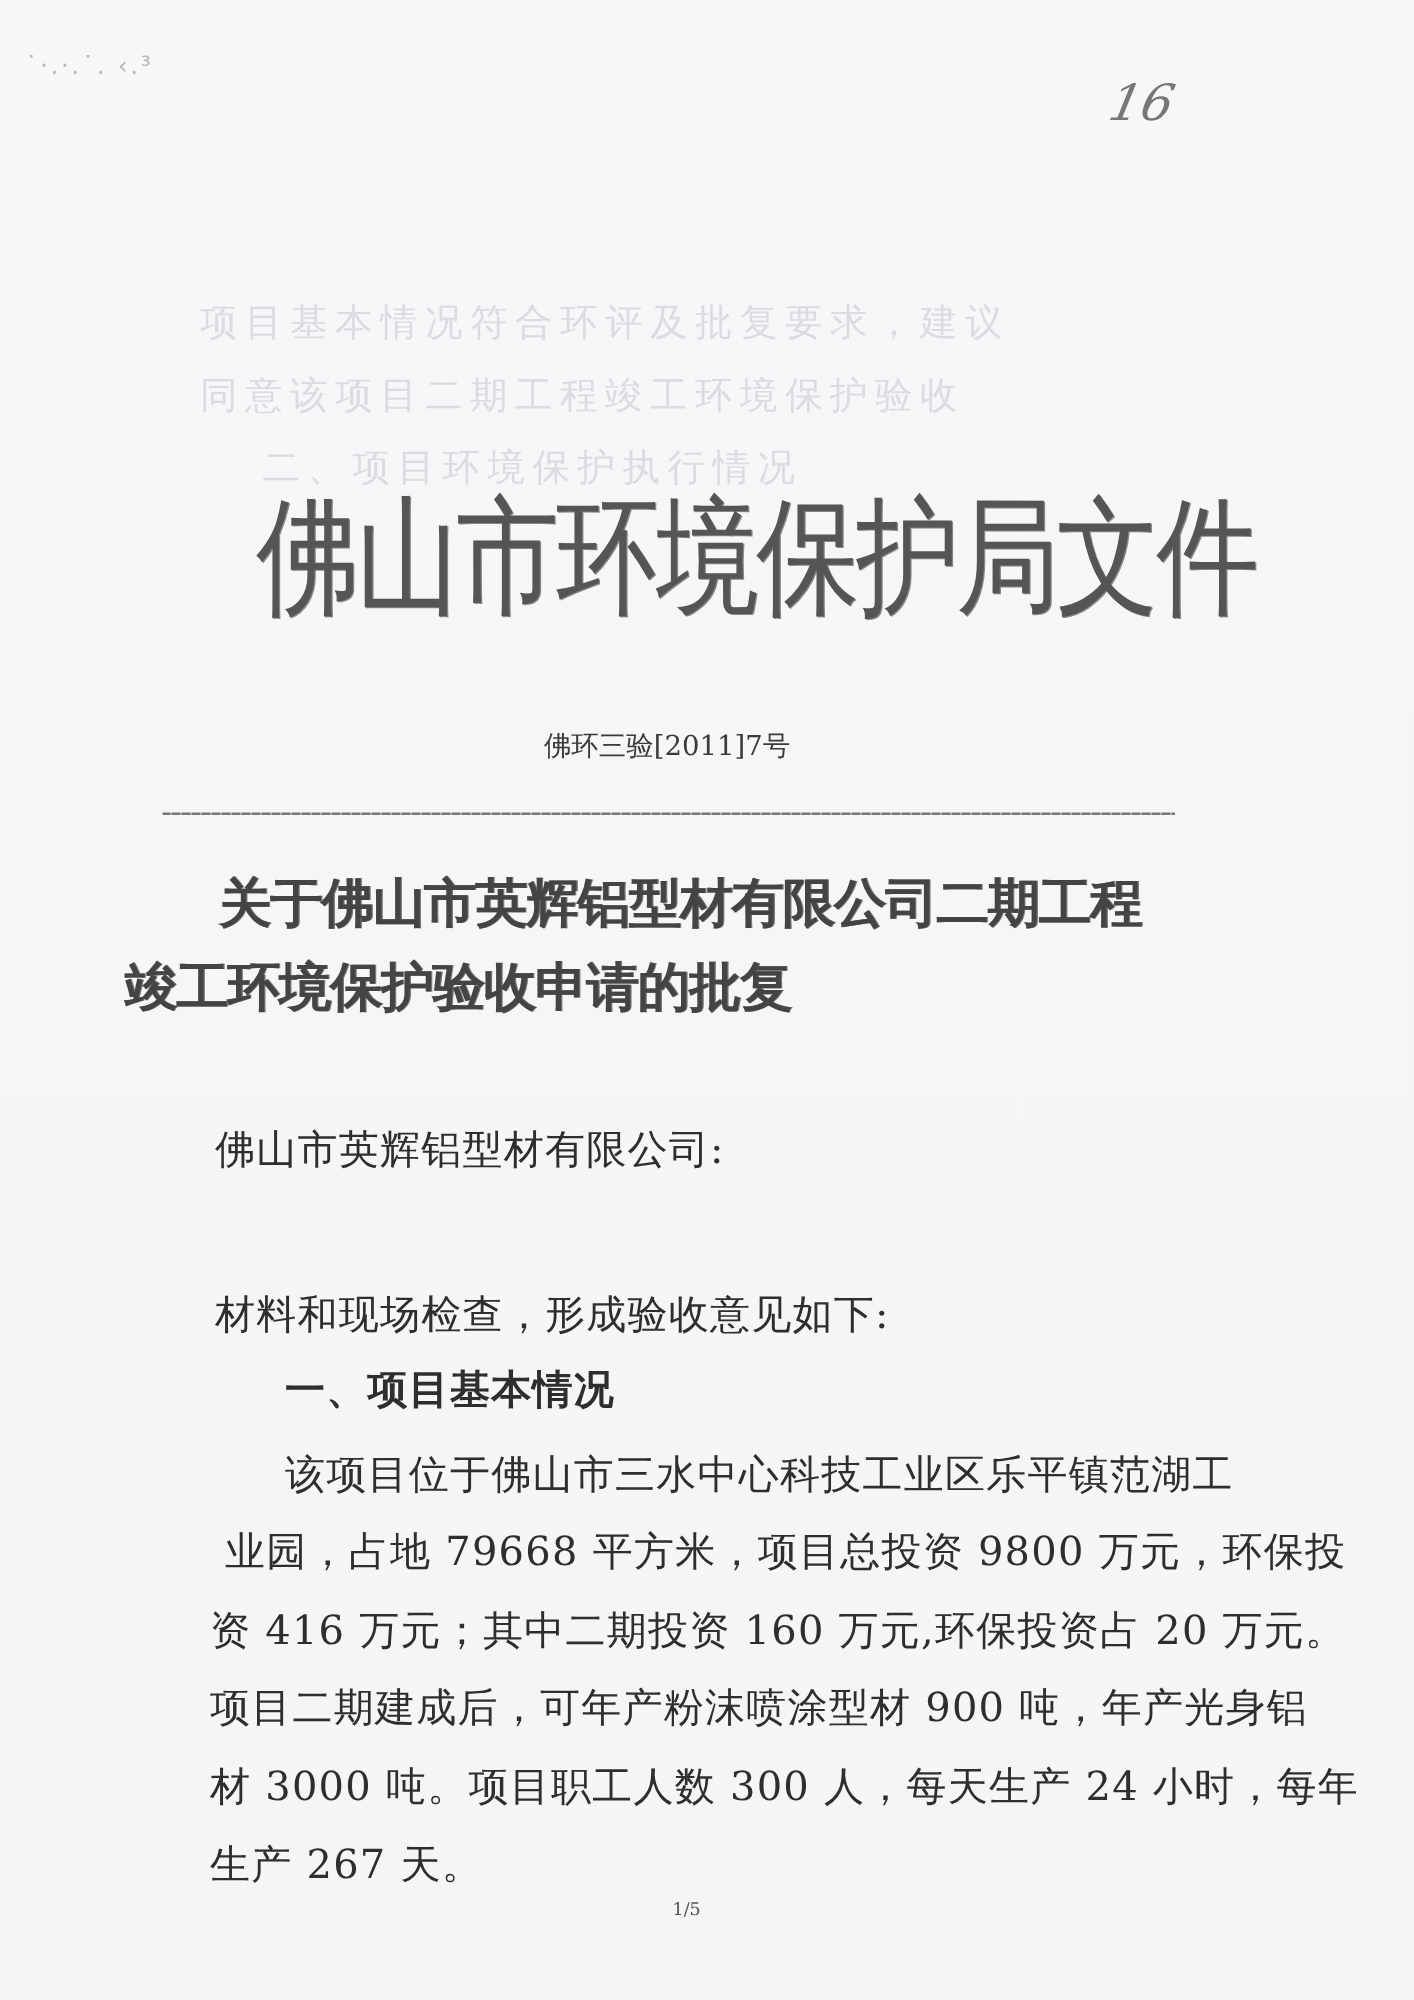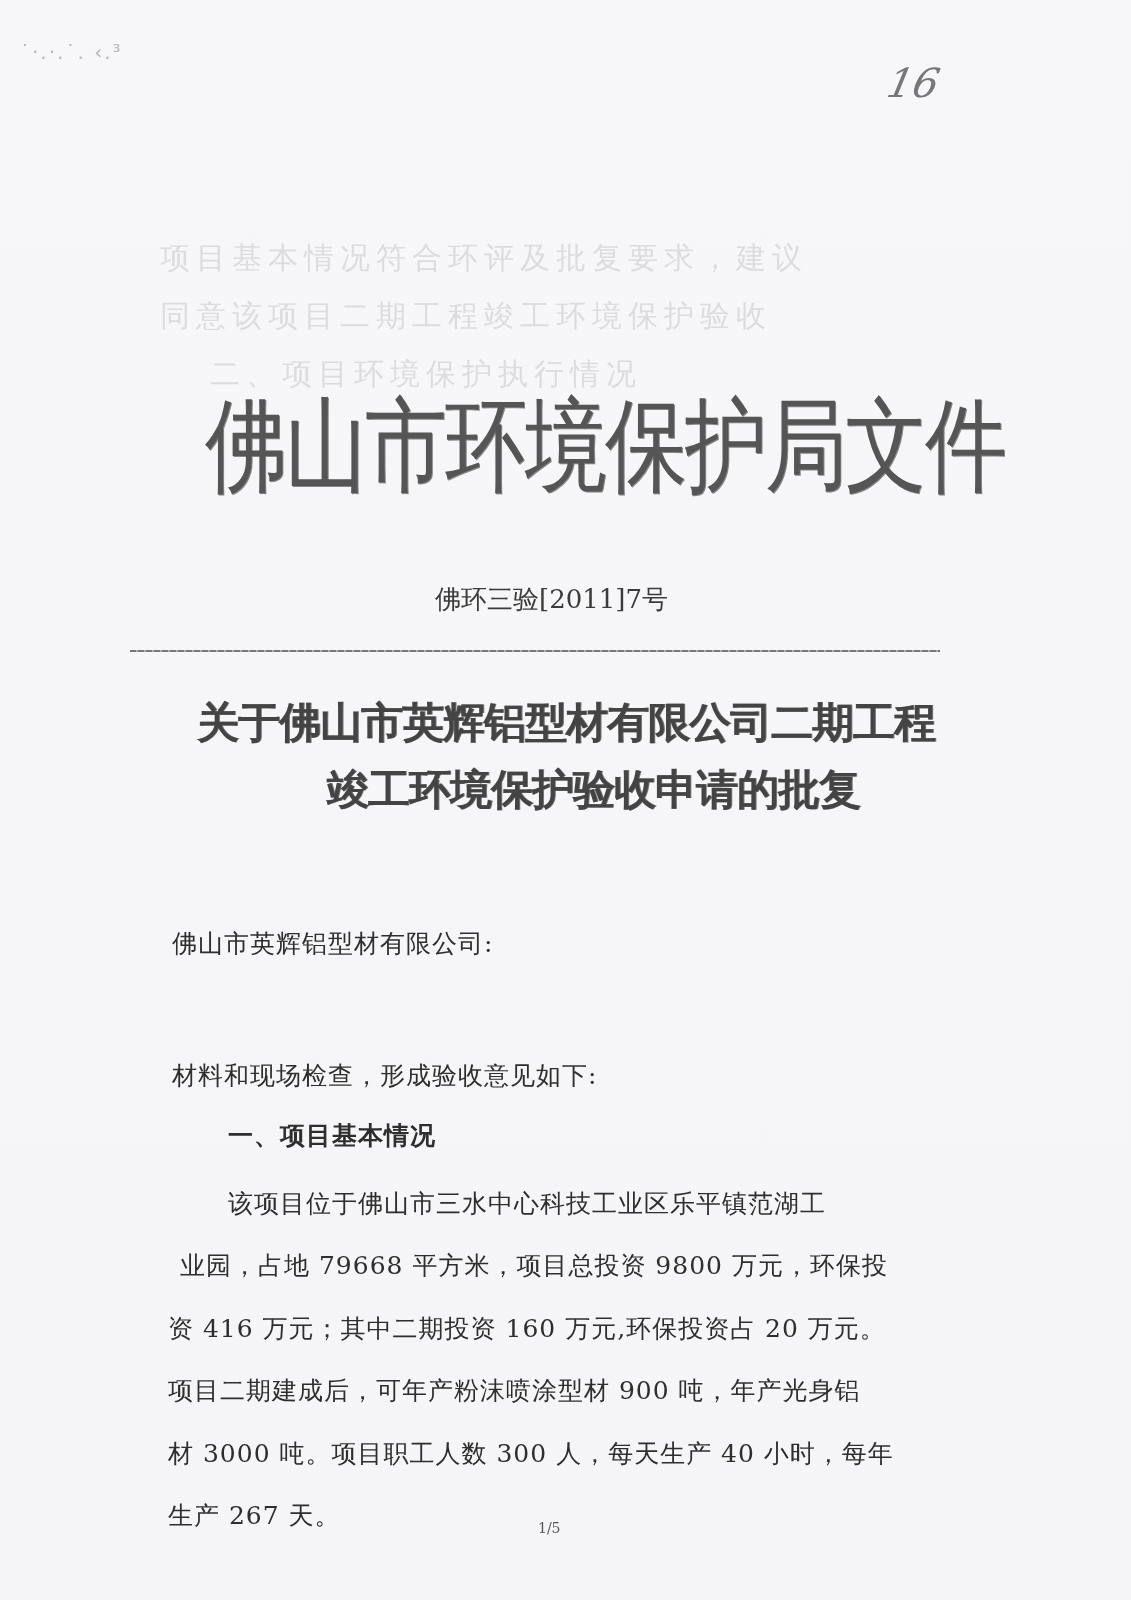--- a/index.html
+++ b/index.html
@@ -28,38 +28,37 @@
     font-style: italic; font-family: "DejaVu Serif", serif; transform: skewX(-12deg);
   }
   .doc-title {
     position: absolute; left: 205px; top: 378px; width: 700px;
     font-size: 82px; color: #555; letter-spacing: -2px; white-space: nowrap;
     font-family: "DejaVu Serif", serif; font-weight: normal;
     text-shadow: 1px 1px 0 #888;
     transform: scaleY(1.25); transform-origin: top left;
   }
   .doc-number {
-    position: absolute; left: 435px; top: 582px; font-size: 26px; color: #3b3b3b;
+    position: absolute; left: 435px; top: 582px; font-size: 22px; color: #3b3b3b;
     white-space: nowrap;
   }
   .rule {
     position: absolute; left: 130px; top: 650px; width: 810px; height: 2px;
     background: repeating-linear-gradient(90deg, #777 0 6px, #aaa 6px 8px);
   }
   .subject {
-    position: absolute; left: 180px; width: 760px; text-align: right;
+    position: absolute; left: 180px; width: 760px; text-align: left;
     font-size: 42px; font-weight: bold; color: #444; white-space: nowrap;
     letter-spacing: -1px; text-shadow: 1px 0 0 #777;
   }
   .subject.l1 { top: 695px; left: 175px; }
   .subject.l2 { top: 762px; left: 100px; }
   .body-text {
-    position: absolute; font-size: 25px; color: #2e2e2e; white-space: nowrap;
+    position: absolute; font-size: 32px; color: #2e2e2e; white-space: nowrap;
     letter-spacing: 1px;
-    margin-top: 29px;
   }
   .heading1 { font-weight: bold; }
   .footer-no {
     position: absolute; left: 538px; top: 1480px; font-size: 14px; color: #555;
     font-family: "DejaVu Serif", serif;
     margin-top: 40px;
   }
 </style>
 </head>
 <body>
@@ -85,17 +84,17 @@
   <div class="body-text" style="left:172px; top:898px;">佛山市英辉铝型材有限公司:</div>
 
   <div class="body-text" style="left:172px; top:1030px;">材料和现场检查，形成验收意见如下:</div>
 
   <div class="body-text heading1" style="left:228px; top:1090px;">一、项目基本情况</div>
 
   <div class="body-text" style="left:228px; top:1158px;">该项目位于佛山市三水中心科技工业区乐平镇范湖工</div>
   <div class="body-text" style="left:180px; top:1220px;">业园，占地 79668 平方米，项目总投资 9800 万元，环保投</div>
   <div class="body-text" style="left:168px; top:1283px;text-align:right;">资 416 万元；其中二期投资 160 万元,环保投资占 20 万元。</div>
   <div class="body-text" style="left:168px; top:1345px;">项目二期建成后，可年产粉沫喷涂型材 900 吨，年产光身铝</div>
-  <div class="body-text" style="left:168px; top:1408px;">材 3000 吨。项目职工人数 300 人，每天生产 40 小时，每年</div>
+  <div class="body-text" style="left:168px; top:1408px;">材 3000 吨。项目职工人数 300 人，每天生产 24 小时，每年</div>
   <div class="body-text" style="left:168px; top:1470px;">生产 267 天。</div>
 
   <div class="footer-no">1/5</div>
 </div>
 
 </body></html>

